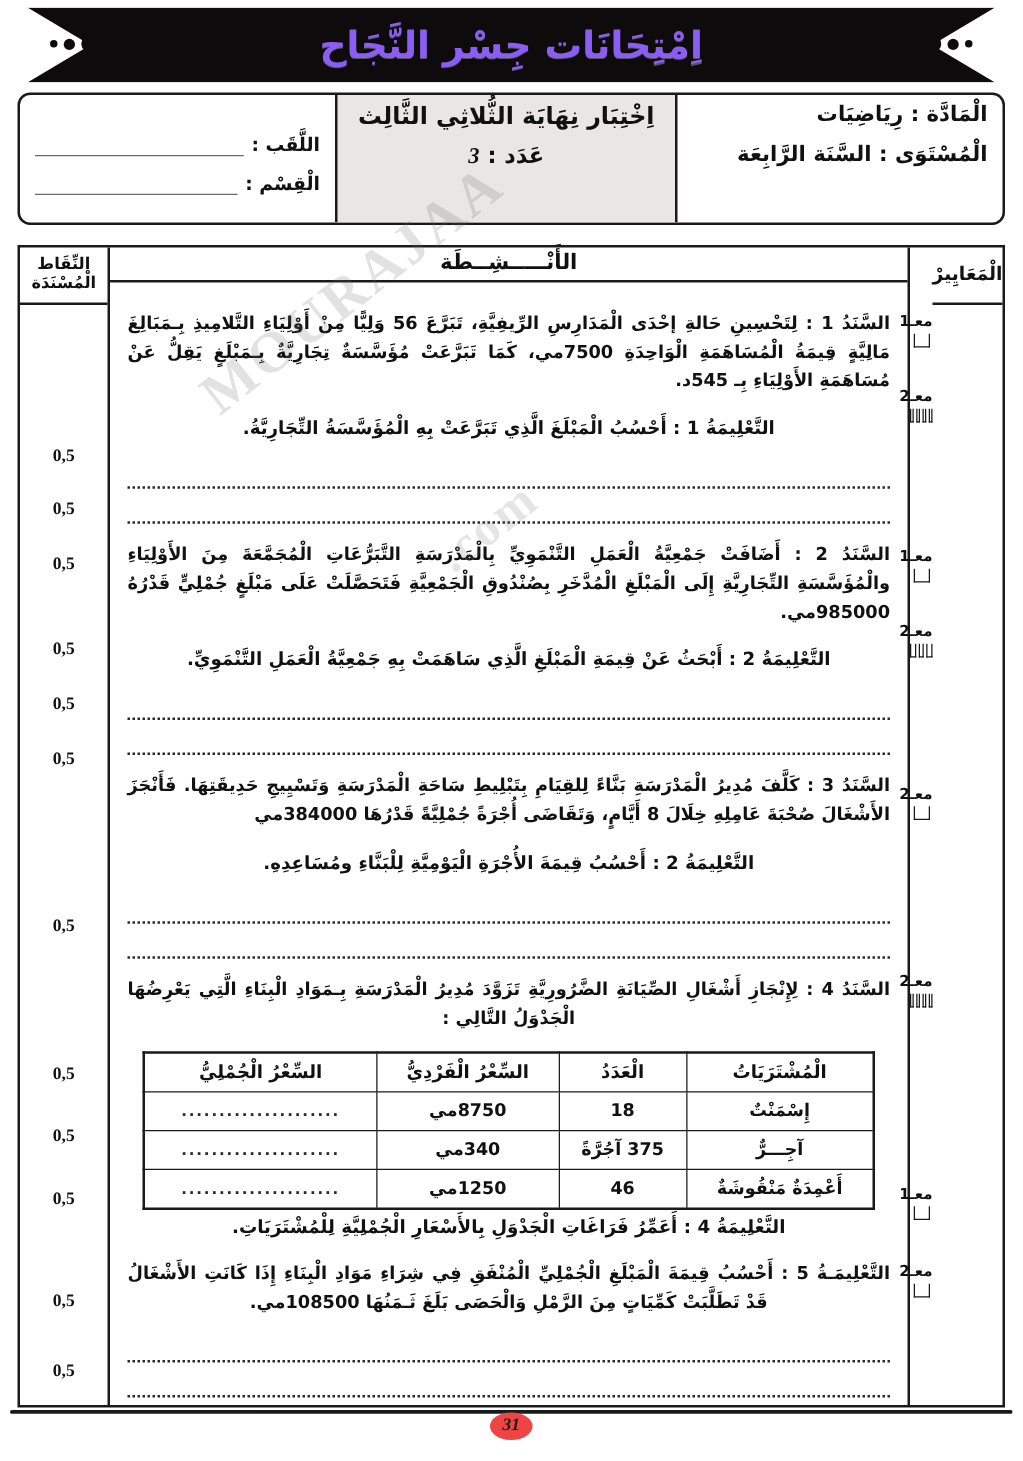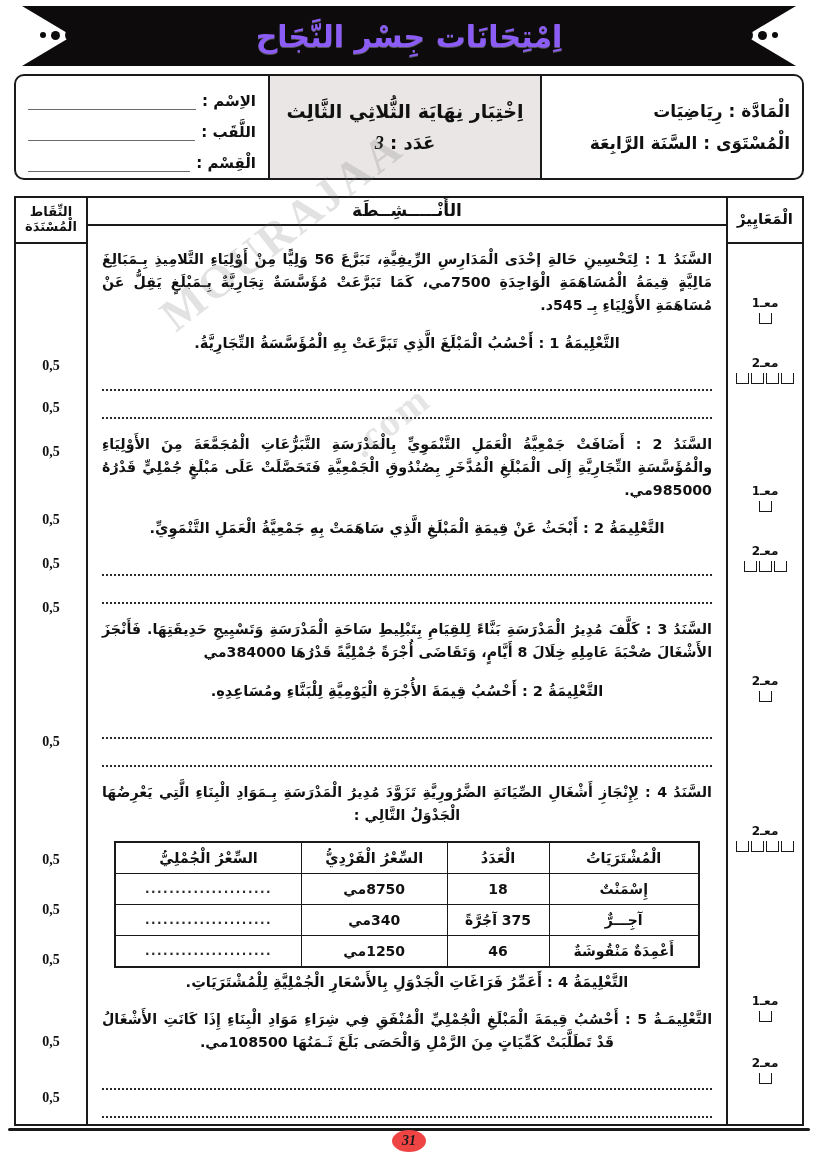--- a/index.html
+++ b/index.html
@@ -78,21 +78,20 @@
     display: flex;
     flex-direction: row;
     box-sizing: border-box;
     overflow: hidden;
     background: #fff;
   }
   .hcell {
     box-sizing: border-box;
     display: flex;
     flex-direction: column;
-    justify-content: center;
     padding: 6px 12px;
   }
   .hcell.subject {
     width: 262px;
     order: 1;
     border-left: 2px solid #1a1a1a;
     gap: 12px;
   }
   .hcell.exam {
     width: 272px;
@@ -143,21 +142,21 @@
     display: flex;
     flex-direction: row;
     background: #fff;
   }
   .col-crit {
     width: 76px;
     order: 1;
     border-left: 2px solid #1a1a1a;
     box-sizing: border-box;
     display: flex;
-    flex-direction: column;
+    flex-direction: row;
   }
   .col-body {
     flex: 1;
     order: 2;
     border-left: 2px solid #1a1a1a;
     box-sizing: border-box;
     display: flex;
     flex-direction: column;
   }
   .col-pts {
@@ -373,24 +372,20 @@
 
   <div class="hcell exam">
     <div class="exam-title">اِخْتِبَار نِهَايَة الثُّلاثِي الثَّالِث</div>
     <div class="exam-num">
       <span>عَدَد :</span>
       <span class="num">3</span>
     </div>
   </div>
 
   <div class="hcell student">
-    <div class="sfield">
-      <span class="lbl">الاِسْم :</span>
-      <span class="rule"></span>
-    </div>
     <div class="sfield">
       <span class="lbl">اللَّقَب :</span>
       <span class="rule"></span>
     </div>
     <div class="sfield">
       <span class="lbl">الْقِسْم :</span>
       <span class="rule"></span>
     </div>
   </div>
 

